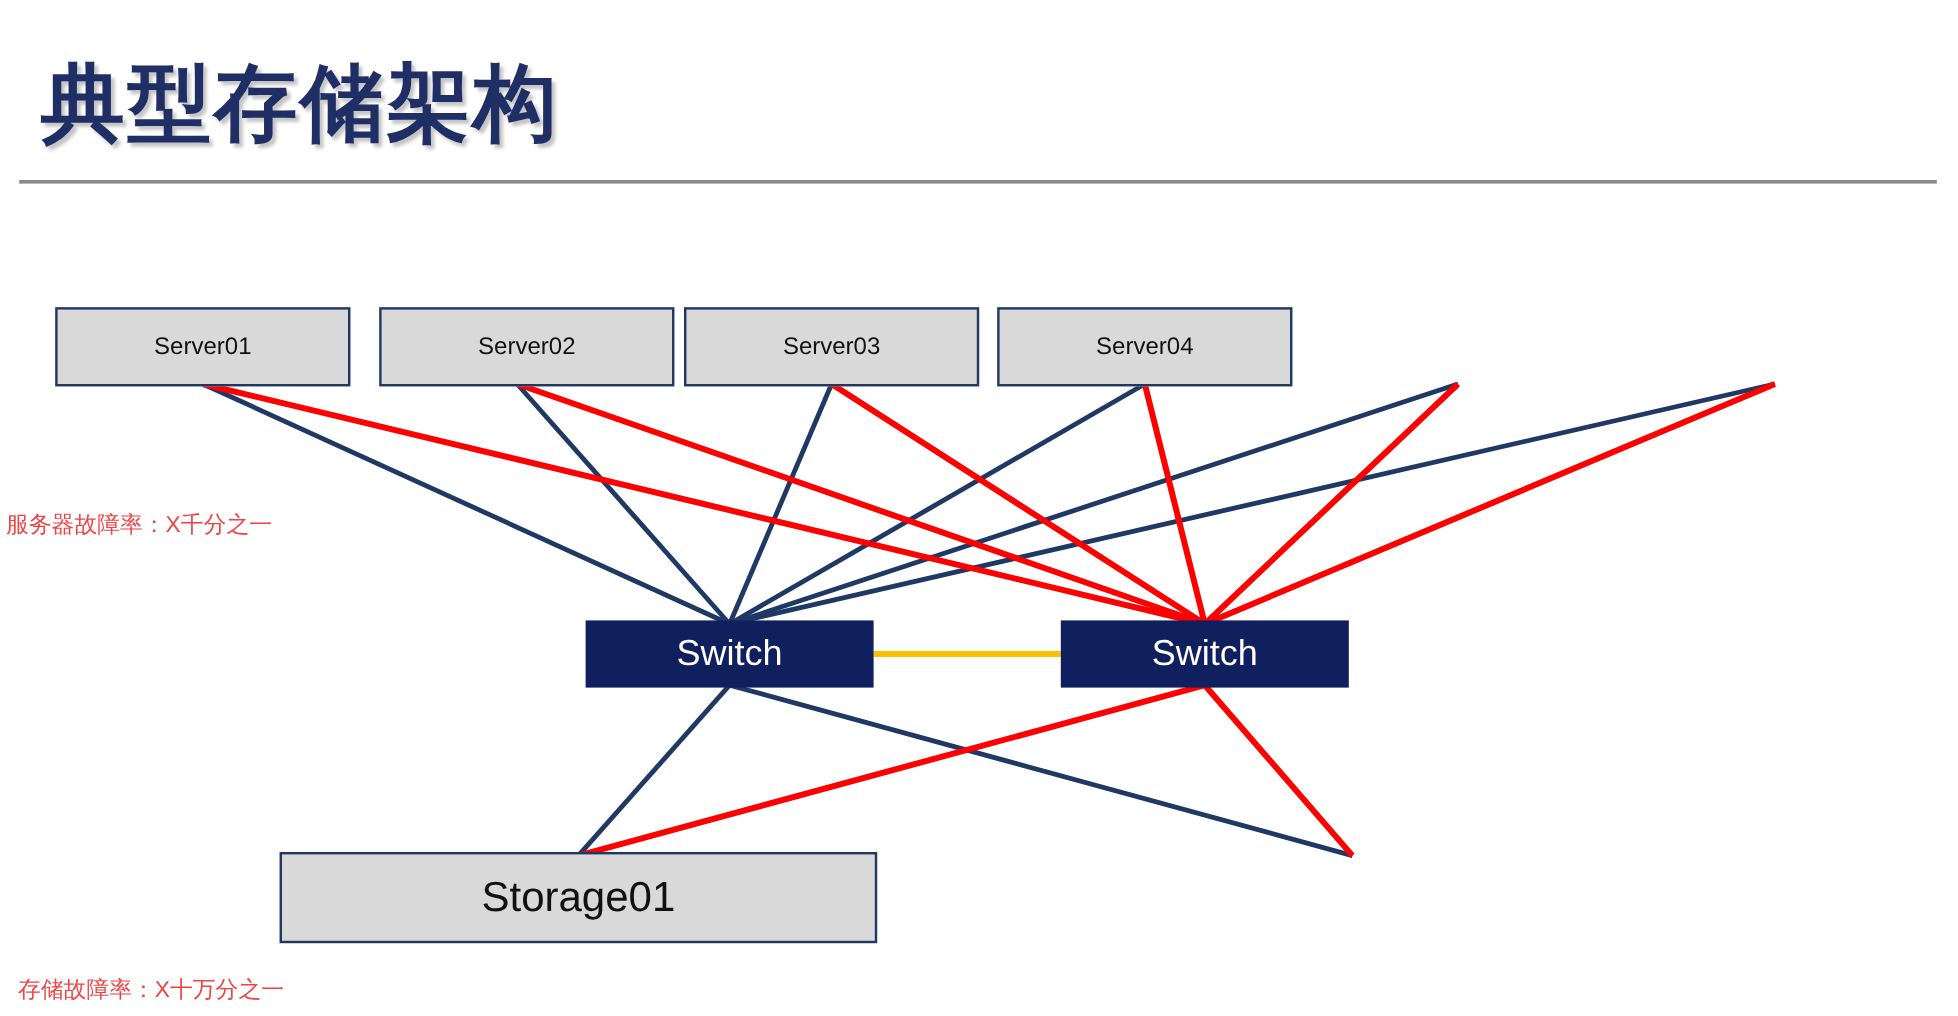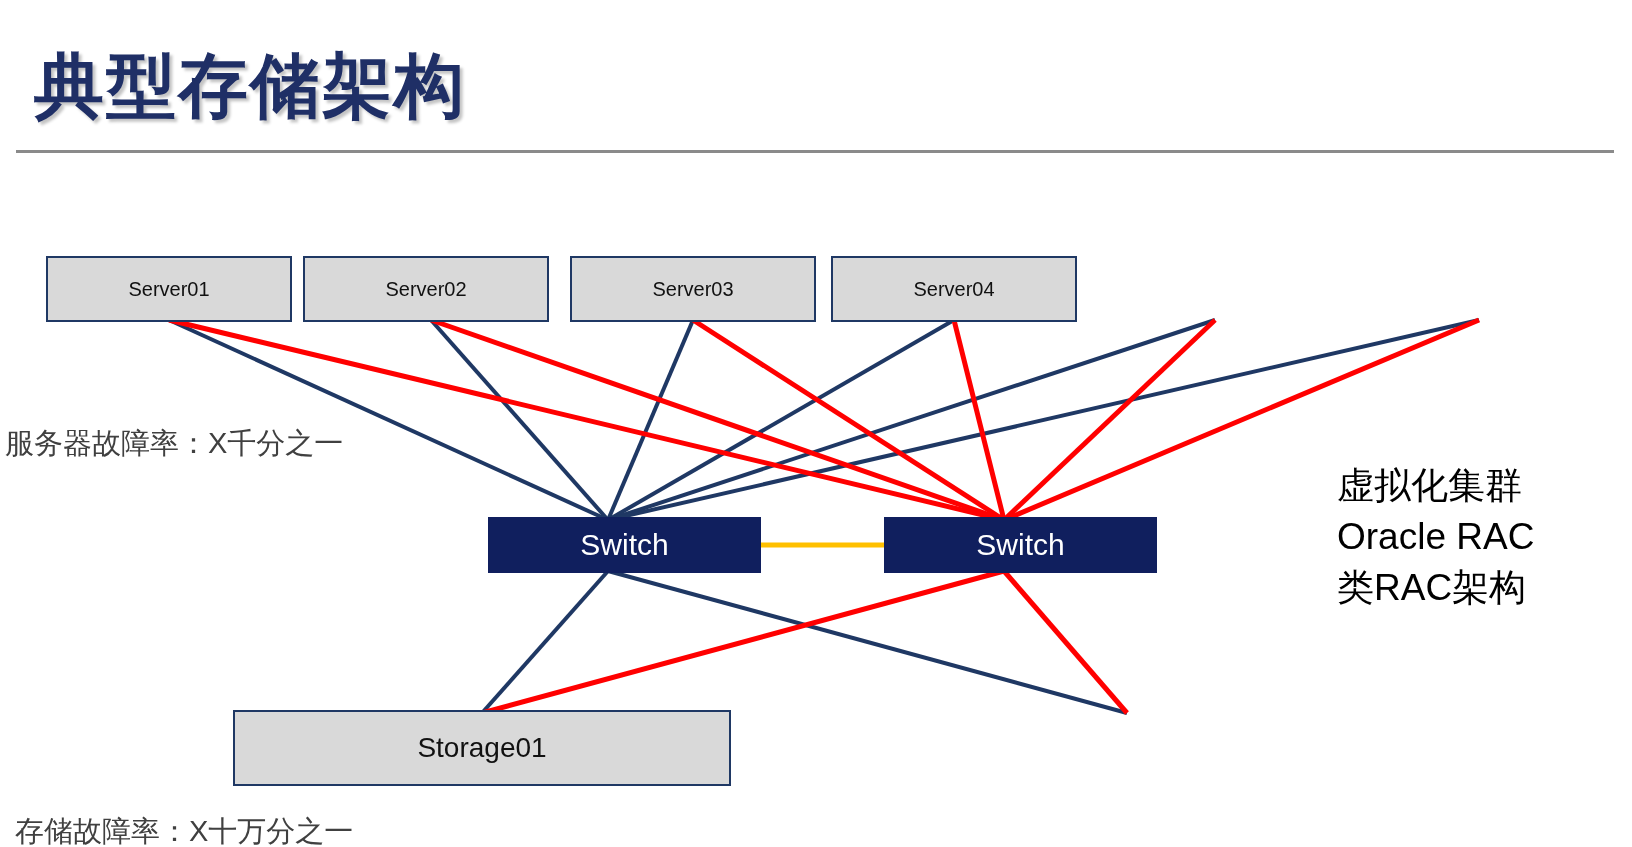--- a/index.html
+++ b/index.html
@@ -24,36 +24,36 @@
     pointer-events:none;
   }
   .node{
     position:absolute;display:flex;align-items:center;justify-content:center;
     background:var(--node-fill,#D9D9D9);
     border:2px solid var(--navy,#1F3864);
     color:#111;box-sizing:border-box;white-space:nowrap;
   }
   .server{top:216px;width:246px;height:66px;font-size:20px;}
   #n-server01{left:46px}
-  #n-server02{left:303px}
+  #n-server02{left:316px}
   #n-server03{left:570px}
   #n-server04{left:831px}
   #n-server05{left:1092px}
   #n-server06{left:1356px}
   .switch{
-    top:477px;width:273px;height:56px;font-size:30px;
+    top:477px;width:240px;height:56px;font-size:30px;
     background:var(--switch-fill,#101F5E);color:#fff;border:none;
   }
   #n-switch1{left:488px}
   #n-switch2{left:884px}
-  .storage{top:670px;height:76px;font-size:28px;}
+  .storage{top:670px;height:76px;font-size:35px;}
   #n-storage01{left:233px;width:498px}
   #n-storage02{left:883px;width:488px}
   .side-label{
-    position:absolute;font-size:29px;color:#404040;white-space:nowrap;
+    position:absolute;font-size:19px;color:#ef4444;white-space:nowrap;
   }
   .label-left{left:5px;top:384px;}
   .label-bottom{left:15px;top:772px;}
   .note{
     position:absolute;left:1337px;top:420px;
     font-size:37px;line-height:51px;color:#000;white-space:nowrap;
   }
 </style>
 </head>
 <body>
@@ -89,19 +89,14 @@
   <div class="node server" id="n-server04">Server04</div>
 
   <div class="node switch" id="n-switch1">Switch</div>
   <div class="node switch" id="n-switch2">Switch</div>
 
   <div class="node storage" id="n-storage01">Storage01</div>
 
   <div class="side-label label-left">服务器故障率：X千分之一</div>
   <div class="side-label label-bottom">存储故障率：X十万分之一</div>
 
-  <div class="note">
-    <div>虚拟化集群</div>
-    <div>Oracle RAC</div>
-    <div>类RAC架构</div>
-  </div>
 
 </div>
 
 </body></html>

